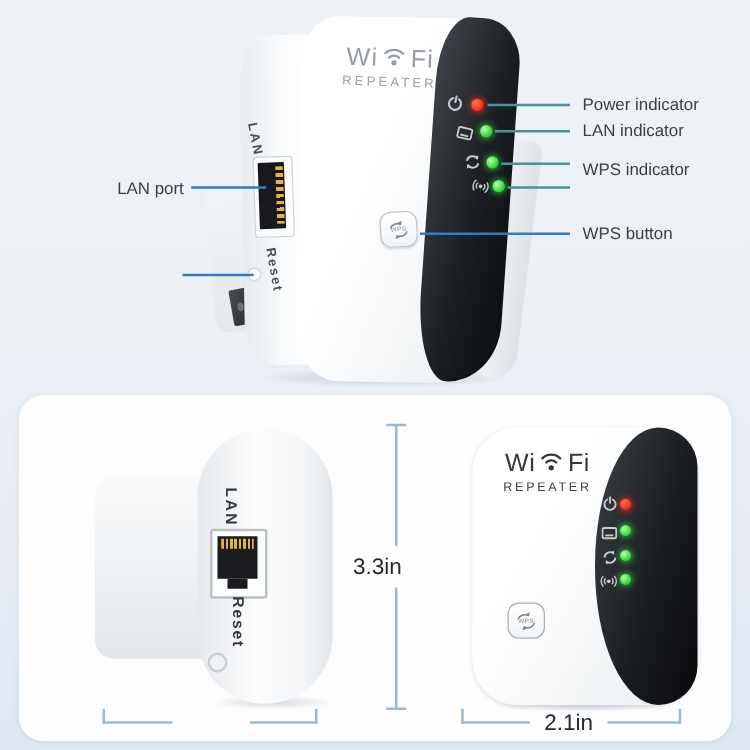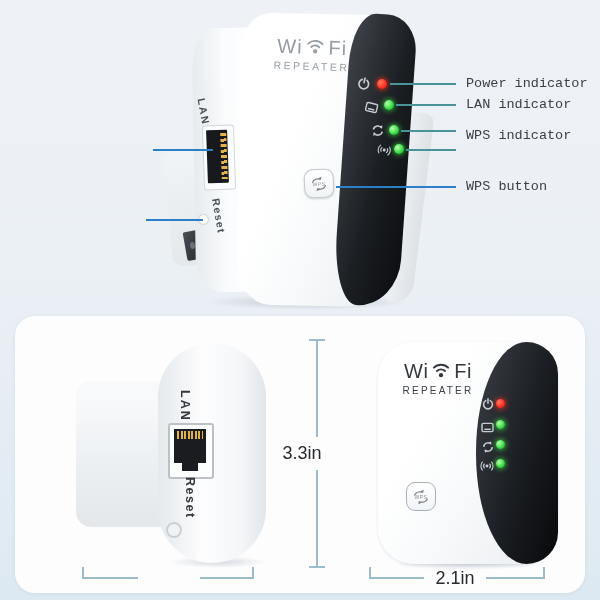--- a/index.html
+++ b/index.html
@@ -1,21 +1,21 @@
 <!DOCTYPE html>
 <html><head>
 <meta charset="utf-8">
 <style>
   html,body{margin:0;padding:0;}
   body{width:600px;height:600px;overflow:hidden;font-family:"Liberation Sans",sans-serif;}
   .stage{position:relative;width:600px;height:600px;
          background:linear-gradient(to bottom,#eef2f6 0%,#ebf0f5 45%,#dde9f2 100%);}
   .abs{position:absolute;}
   
-  .callout-label{font-size:13.5px;color:#3a3f45;line-height:15px;white-space:nowrap;font-family:Liberation Mono, monospace;}
+  .callout-label{font-size:13.5px;color:#3a3f45;line-height:15px;white-space:nowrap;}
   .cline{height:1.6px;}
   .cline.teal{background:#4b939b;}
   .cline.blue{background:#2a7fc6;}
   
   .led{border-radius:50%;}
   .led-red{background:radial-gradient(circle at 35% 35%,#ff7a5e,#ff2d1e 60%,#b8140a);box-shadow:0 0 5px 1px rgba(255,45,30,.75);}
   .led-green{background:radial-gradient(circle at 35% 35%,#b7ffb0,#34d83e 60%,#0f9c1d);box-shadow:0 0 5px 1px rgba(52,216,62,.75);}
   
   .t-shadow{left:205px;top:294px;width:205px;height:16px;border-radius:50%;
             background:radial-gradient(ellipse,rgba(110,125,140,.32),rgba(110,125,140,0) 70%);}
@@ -176,20 +176,21 @@
   <div class="abs cline teal" style="left:396px;top:104px;width:60px;"></div>
   <div class="abs cline teal" style="left:401px;top:130px;width:55px;"></div>
   <div class="abs cline teal" style="left:406px;top:149px;width:50px;"></div>
   <div class="abs cline blue" style="left:336px;top:186px;width:120px;"></div>
 
   <div class="abs callout-label" style="left:466px;top:76px;">Power indicator</div>
   <div class="abs callout-label" style="left:466px;top:97px;">LAN indicator</div>
   <div class="abs callout-label" style="left:466px;top:128px;">WPS indicator</div>
   <div class="abs callout-label" style="left:466px;top:179px;text-align:center;">WPS button</div>
 
+  <div class="abs callout-label" style="left:0;top:143px;width:147px;text-align:right;">LAN port</div>
   <div class="abs cline blue" style="left:153px;top:149px;width:60px;"></div>
   <div class="abs cline blue" style="left:146px;top:219px;width:57px;"></div>
 
   <div class="abs card"></div>
   <div class="abs b-shadow1"></div>
   <div class="abs b-shadow2"></div>
 
   <div class="abs s-plugbox"></div>
   <div class="abs s-pill"></div>
   <div class="abs s-lan-text lan-vtext">LAN</div>

